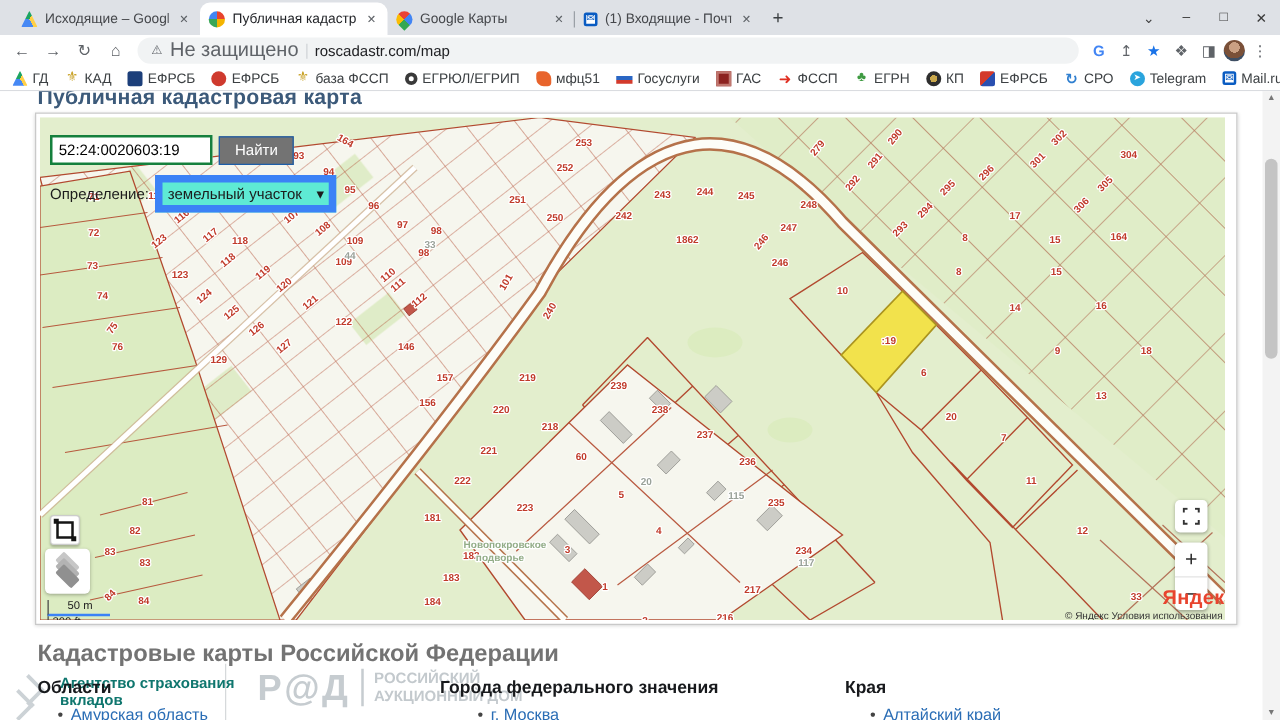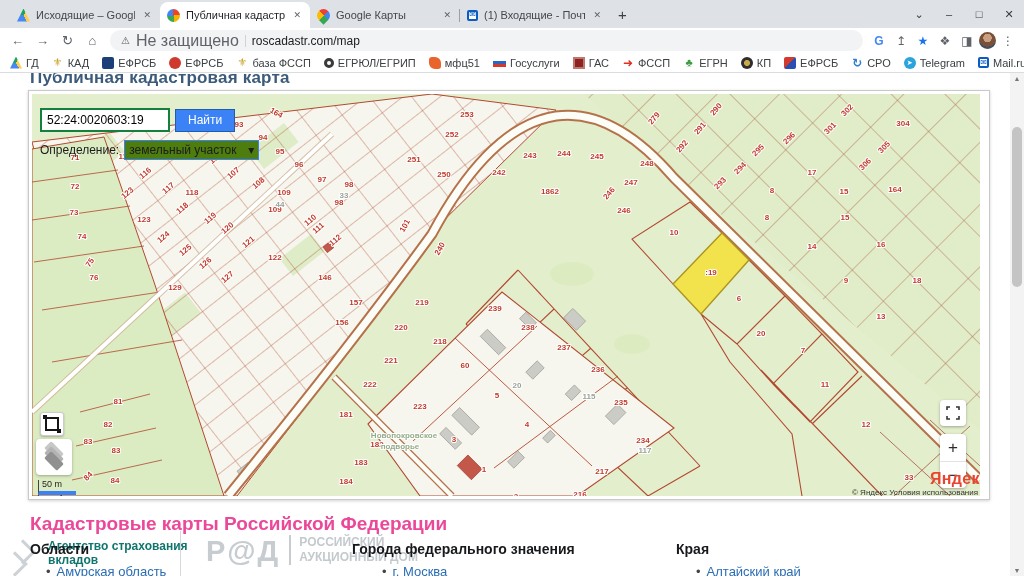--- a/index.html
+++ b/index.html
@@ -53,42 +53,42 @@
   .sb-arrow{position:absolute;left:0;width:14px;text-align:center;font-size:7px;color:#777}
   .sb-up{top:2px}.sb-down{bottom:2px}
   .sb-thumb{position:absolute;top:54px;left:2px;width:10px;height:160px;background:#c4c4c4;border-radius:5px}
   .page-title{position:absolute;top:-5px;left:30px;font-size:17px;font-weight:bold;color:#3c5a7a;letter-spacing:.2px}
   .map-wrap{position:absolute;top:17px;left:28px;width:954px;border:1px solid #c9c9c9;background:#fff;padding:3px;box-shadow:0 1px 3px rgba(0,0,0,.18)}
   .map{position:relative;width:948px;height:402px;overflow:hidden;background:#e3eecd}
   .map svg{display:block}
   .plabel{font-size:8px;font-weight:bold;fill:#c03a2a;paint-order:stroke;stroke:#ffffff;stroke-width:2px;stroke-linejoin:round;text-anchor:middle;font-family:"Liberation Sans",sans-serif}
   .search-box{position:absolute;top:14px;left:8px;display:flex;align-items:center}
   .search-box input{width:116px;height:18px;border:2px solid #15803d;font-size:12px;padding:1px 5px;font-family:inherit}
-  .find-btn{margin-left:5px;height:23px;padding:0 12px;background:#3b82f6;border:1px solid #1d5ea8;color:#fff;font-size:12px;font-family:inherit}
+  .find-btn{margin-left:5px;height:23px;padding:0 12px;background:#737373;border:1px solid #1d5ea8;color:#fff;font-size:12px;font-family:inherit}
   .filter-row{position:absolute;top:46px;left:8px;display:flex;align-items:center;gap:5px;font-size:12px;color:#1c1c1c}
-  .filter-select{width:125px;height:18px;border:1px solid #3b82f6;background:#4d7c0f;display:flex;align-items:center;justify-content:space-between;padding:0 4px;font-size:12px}
+  .filter-select{width:125px;height:18px;border:6px solid #3b82f6;background:#5eead4;display:flex;align-items:center;justify-content:space-between;padding:0 4px;font-size:12px}
   .measure-btn{position:absolute;left:8px;top:318px;width:22px;height:22px;background:#fff;border:1px solid #ccc;border-radius:3px;box-shadow:0 1px 2px rgba(0,0,0,.25);display:flex;align-items:center;justify-content:center}
   .meas{width:10px;height:10px;border:2px solid #151515;position:relative}
   .meas::before{content:"";position:absolute;left:-4px;top:-4px;width:4px;height:4px;background:#151515}
   .meas::after{content:"";position:absolute;right:-4px;bottom:-4px;width:4px;height:4px;background:#151515}
   .layers-btn{position:absolute;left:4px;top:345px;width:36px;height:36px;background:#fff;border-radius:4px;box-shadow:0 1px 3px rgba(0,0,0,.3)}
   .lay{position:absolute;left:9px;width:18px;height:18px;border-radius:2px;transform:rotate(45deg) scale(1,.55)}
   .lay1{top:3px;background:#c7c7c7}.lay2{top:8px;background:#b3b3b3}.lay3{top:13px;background:#909090}
   .scale{position:absolute;left:6px;top:386px;font-size:9px;color:#222;line-height:1.1}
-  .scale .m{border-left:1px solid #444;border-bottom:4px solid #3b82f6;padding:0 14px 1px 3px;display:inline-block}
+  .scale .m{border-left:1px solid #444;border-bottom:2px solid #3b82f6;padding:0 14px 1px 15px;display:inline-block}
   .scale .ft{border-left:1px solid #444;padding:0 8px 1px 3px;display:inline-block}
   .fs-btn{position:absolute;right:14px;top:306px;width:26px;height:26px;background:#fff;border-radius:4px;box-shadow:0 1px 3px rgba(0,0,0,.3);display:flex;align-items:center;justify-content:center}
   .zoom-pill{position:absolute;right:14px;top:340px;width:26px;height:54px;background:#fff;border-radius:4px;box-shadow:0 1px 3px rgba(0,0,0,.3)}
   .zbtn{height:27px;display:flex;align-items:center;justify-content:center;font-size:17px;color:#2c2c2c}
   .zbtn+.zbtn{border-top:1px solid #e3e3e3}
   .yandex-logo{position:absolute;left:898px;top:376px;font-size:16px;font-weight:bold;color:#e8442e;letter-spacing:.3px}
   .map-attrib{position:absolute;left:820px;top:394px;font-size:8px;color:#333;white-space:nowrap}
   .map-attrib a{color:#333;text-decoration:underline}
   
-  .footer-heading{position:absolute;top:440px;left:30px;font-size:19px;font-weight:600;color:#ec4899}
+  .footer-heading{position:absolute;top:440px;left:30px;font-size:19px;font-weight:600;color:#737373}
   .wm-asv{position:absolute;top:466px;left:48px;width:148px;color:#0f766e;font-size:12px;font-weight:bold;text-align:left;line-height:1.2}
   .chev{position:absolute;width:15px;height:15px;border-top:3px solid #ccd2d6;border-right:3px solid #ccd2d6;transform:rotate(45deg)}
   .chev1{left:14px;top:470px}.chev2{left:6px;top:482px}
   .wm-div{position:absolute;left:180px;top:458px;height:46px;border-left:1px solid #d6d9db}
   .wm-rad{position:absolute;left:206px;top:462px;display:flex;align-items:flex-start;gap:9px}
   .rad-glyph{font-size:29px;font-weight:bold;color:#c6ccd0;letter-spacing:2px}
   .rad-text{border-left:2px solid #c6ccd0;padding-left:8px;font-size:12px;font-weight:bold;line-height:1.25;color:#c3c9cd;text-transform:uppercase}
   .fcol{position:absolute;top:468px;font-size:14px;font-weight:bold;color:#17191c}
   .fcol.c1{left:30px}.fcol.c2{left:352px}.fcol.c3{left:676px}
   .flink{position:absolute;top:491px;font-size:13px;color:#2a6db5;text-decoration:underline}

